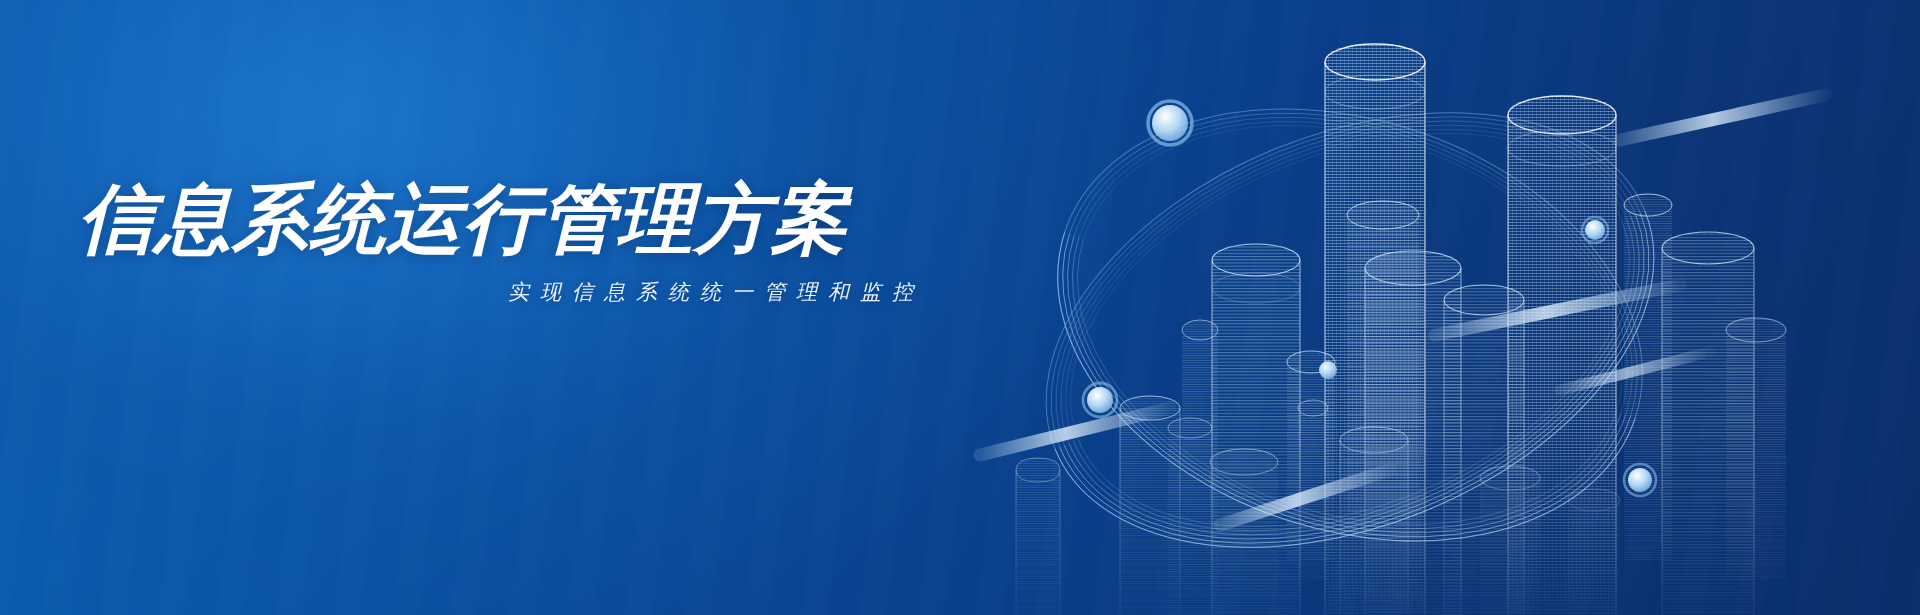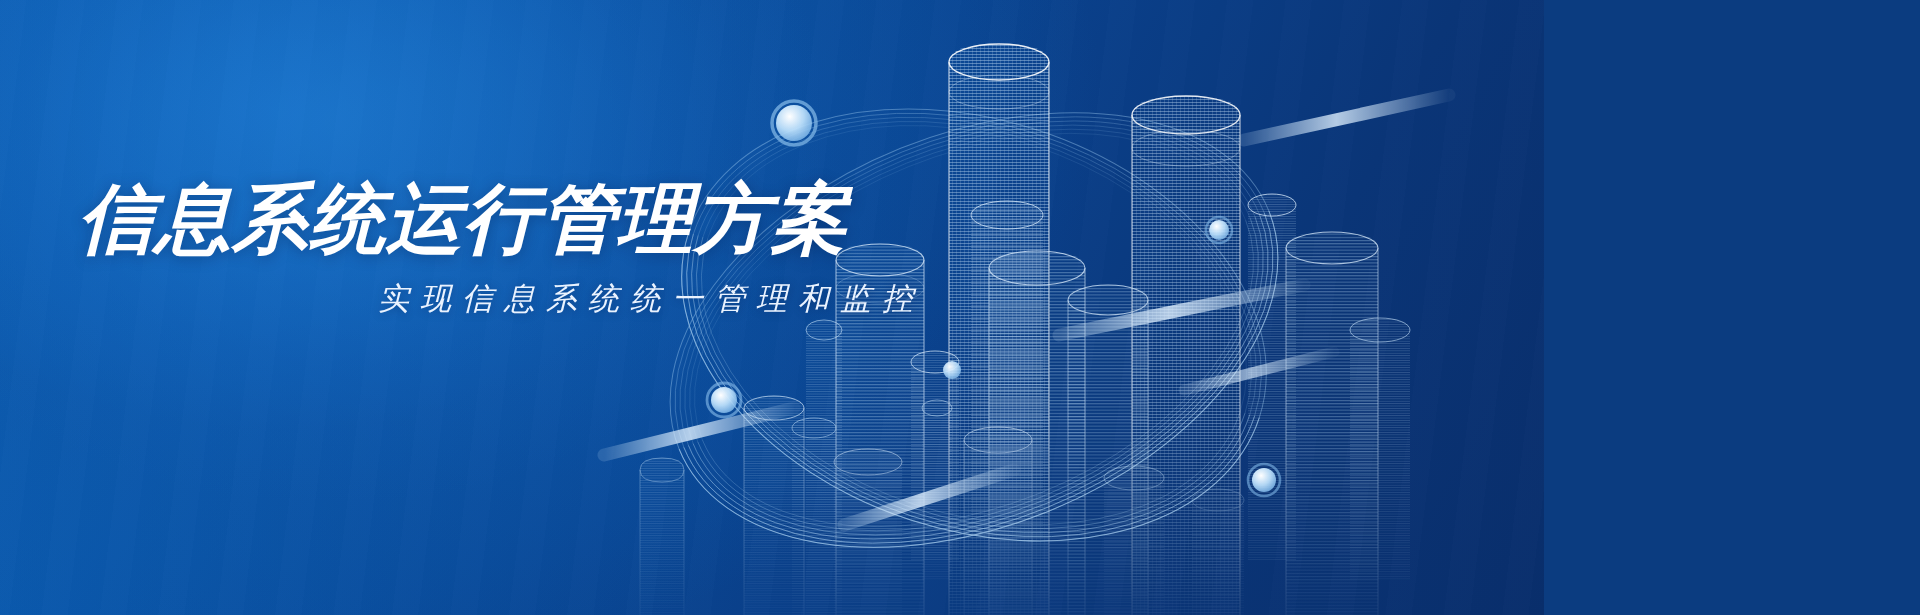--- a/index.html
+++ b/index.html
@@ -6,21 +6,21 @@
     margin: 0;
     padding: 0;
     background: #0b3c80;
   }
   body {
     font-family: "Liberation Sans", "DejaVu Sans", sans-serif;
   }
 
   .banner {
     position: relative;
-    width: 1544px;
+    width: 1920px;
     height: 615px;
     overflow: hidden;
     background:
       radial-gradient(ellipse 1100px 760px at 18% 18%, rgba(18,108,196,0.95) 0%, rgba(14,88,170,0.55) 42%, rgba(10,60,130,0.0) 75%),
       linear-gradient(118deg, #0c62b8 0%, #0a57aa 22%, #094a99 42%, #0a3f89 60%, #0a3578 78%, #092e6c 100%);
   }
 
   
   .bg-sheen {
     position: absolute;
@@ -58,21 +58,21 @@
     line-height: 1.08;
     font-weight: 700;
     font-style: italic;
     letter-spacing: 1px;
     white-space: nowrap;
     text-shadow: 0 2px 14px rgba(0, 24, 70, 0.35);
   }
   .subtitle {
     margin: 18px 0 12px 0;
     color: #eaf3ff;
-    font-size: 31px;
+    font-size: 21px;
     font-weight: 400;
     font-style: italic;
     letter-spacing: 11px;
     text-align: right;
     padding-right: 34px;
     white-space: nowrap;
     text-shadow: 0 1px 8px rgba(0, 24, 70, 0.35);
   }
 
   

